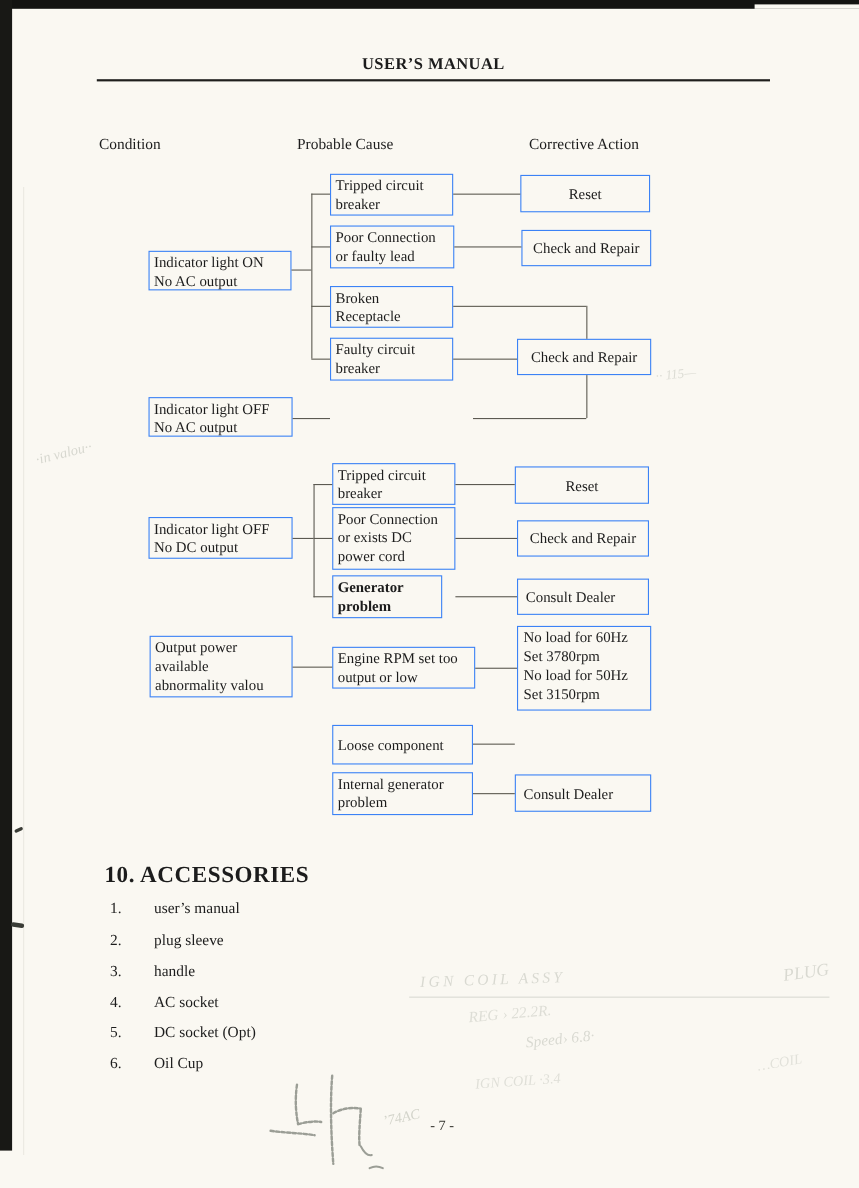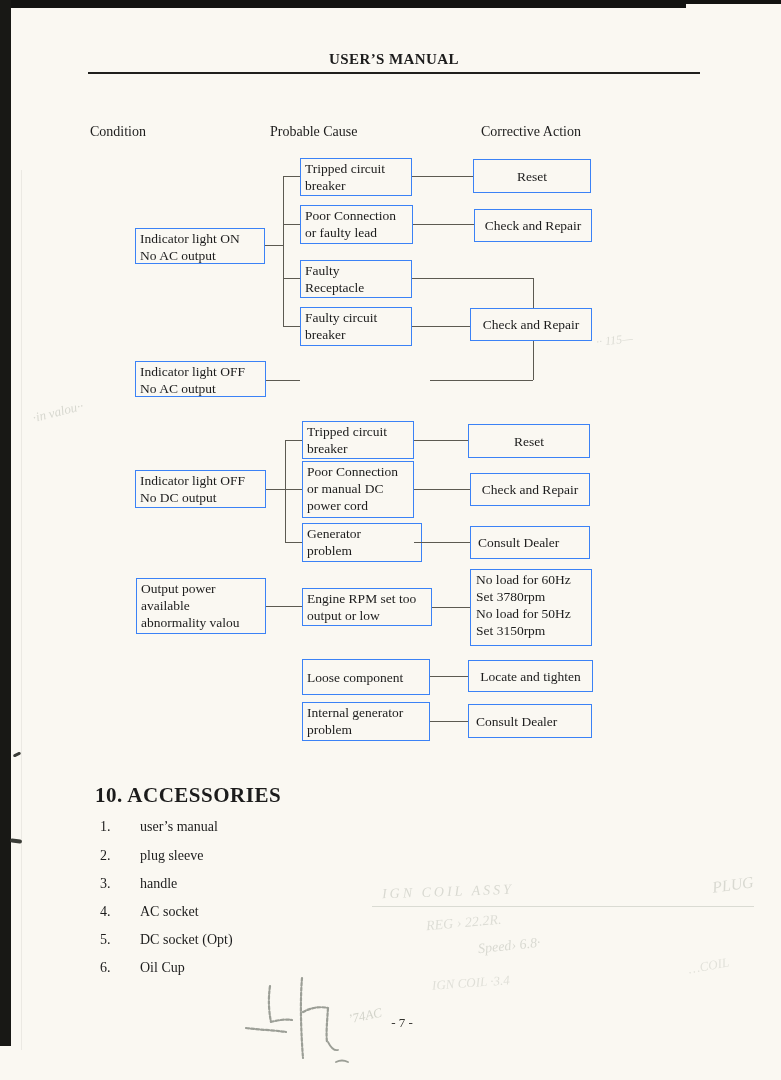--- a/index.html
+++ b/index.html
@@ -66,21 +66,21 @@
     <span>Reset</span>
   </div>
   <div class="fc" style="left:300px;top:205px;width:113px;height:39px;">
     <span>Poor Connection</span>
       <span>or faulty lead</span>
   </div>
   <div class="fc ctr" style="left:474px;top:209px;width:118px;height:33px;">
     <span>Check and Repair</span>
   </div>
   <div class="fc" style="left:300px;top:260px;width:112px;height:38px;">
-    <span>Faulty</span>
+    <span>Broken</span>
       <span>Receptacle</span>
   </div>
   <div class="fc" style="left:300px;top:307px;width:112px;height:39px;">
     <span>Faulty circuit</span>
       <span>breaker</span>
   </div>
   <div class="fc ctr" style="left:470px;top:308px;width:122px;height:33px;">
     <span>Check and Repair</span>
   </div>
   <div class="fc" style="left:135px;top:361px;width:131px;height:36px;">
@@ -109,27 +109,27 @@
   </div>
   <div class="fc ctr" style="left:468px;top:424px;width:122px;height:34px;">
     <span>Reset</span>
   </div>
   <div class="fc" style="left:135px;top:470px;width:131px;height:38px;">
     <span>Indicator light OFF</span>
       <span>No DC output</span>
   </div>
   <div class="fc" style="left:302px;top:461px;width:112px;height:57px;">
     <span>Poor Connection</span>
-      <span>or manual DC</span>
+      <span>or exists DC</span>
       <span>power cord</span>
   </div>
   <div class="fc ctr" style="left:470px;top:473px;width:120px;height:33px;">
     <span>Check and Repair</span>
   </div>
-  <div class="fc" style="left:302px;top:523px;width:120px;height:39px;">
+  <div class="fc" style="left:302px;top:523px;width:100px;height:39px;font-weight:bold;">
     <span>Generator</span>
       <span>problem</span>
   </div>
   <div class="fc" style="left:470px;top:526px;width:120px;height:33px;display:flex;align-items:center;padding-left:7px;">
     <span>Consult Dealer</span>
   </div>
 
   <div class="lv" style="left:285px;top:440px;height:103px;"></div>
   <div class="lh" style="left:285px;top:440px;width:17px;"></div>
   <div class="lh" style="left:285px;top:489px;width:17px;"></div>
@@ -152,23 +152,20 @@
     <span>No load for 60Hz</span>
       <span>Set 3780rpm</span>
       <span>No load for 50Hz</span>
       <span>Set 3150rpm</span>
   </div>
   <div class="lh" style="left:266px;top:606px;width:36px;"></div>
   <div class="lh" style="left:432px;top:607px;width:38px;"></div>
 
   <div class="fc" style="left:302px;top:659px;width:128px;height:36px;display:flex;align-items:center;">
     <span>Loose component</span>
-  </div>
-  <div class="fc ctr" style="left:468px;top:660px;width:125px;height:32px;">
-    <span>Locate and tighten</span>
   </div>
   <div class="fc" style="left:302px;top:702px;width:128px;height:39px;">
     <span>Internal generator</span>
       <span>problem</span>
   </div>
   <div class="fc" style="left:468px;top:704px;width:124px;height:34px;display:flex;align-items:center;padding-left:7px;">
     <span>Consult Dealer</span>
   </div>
   <div class="lh" style="left:430px;top:676px;width:38px;"></div>
   <div class="lh" style="left:430px;top:721px;width:38px;"></div>

